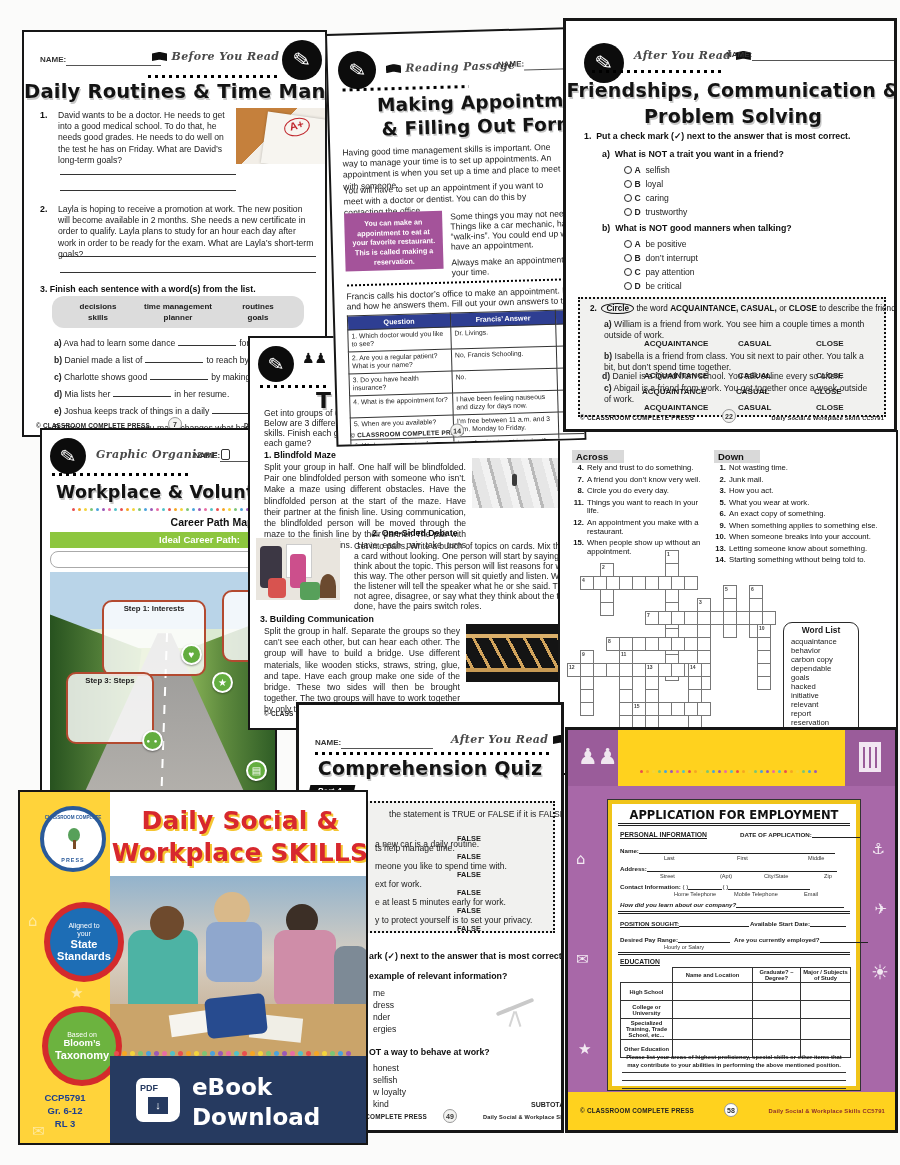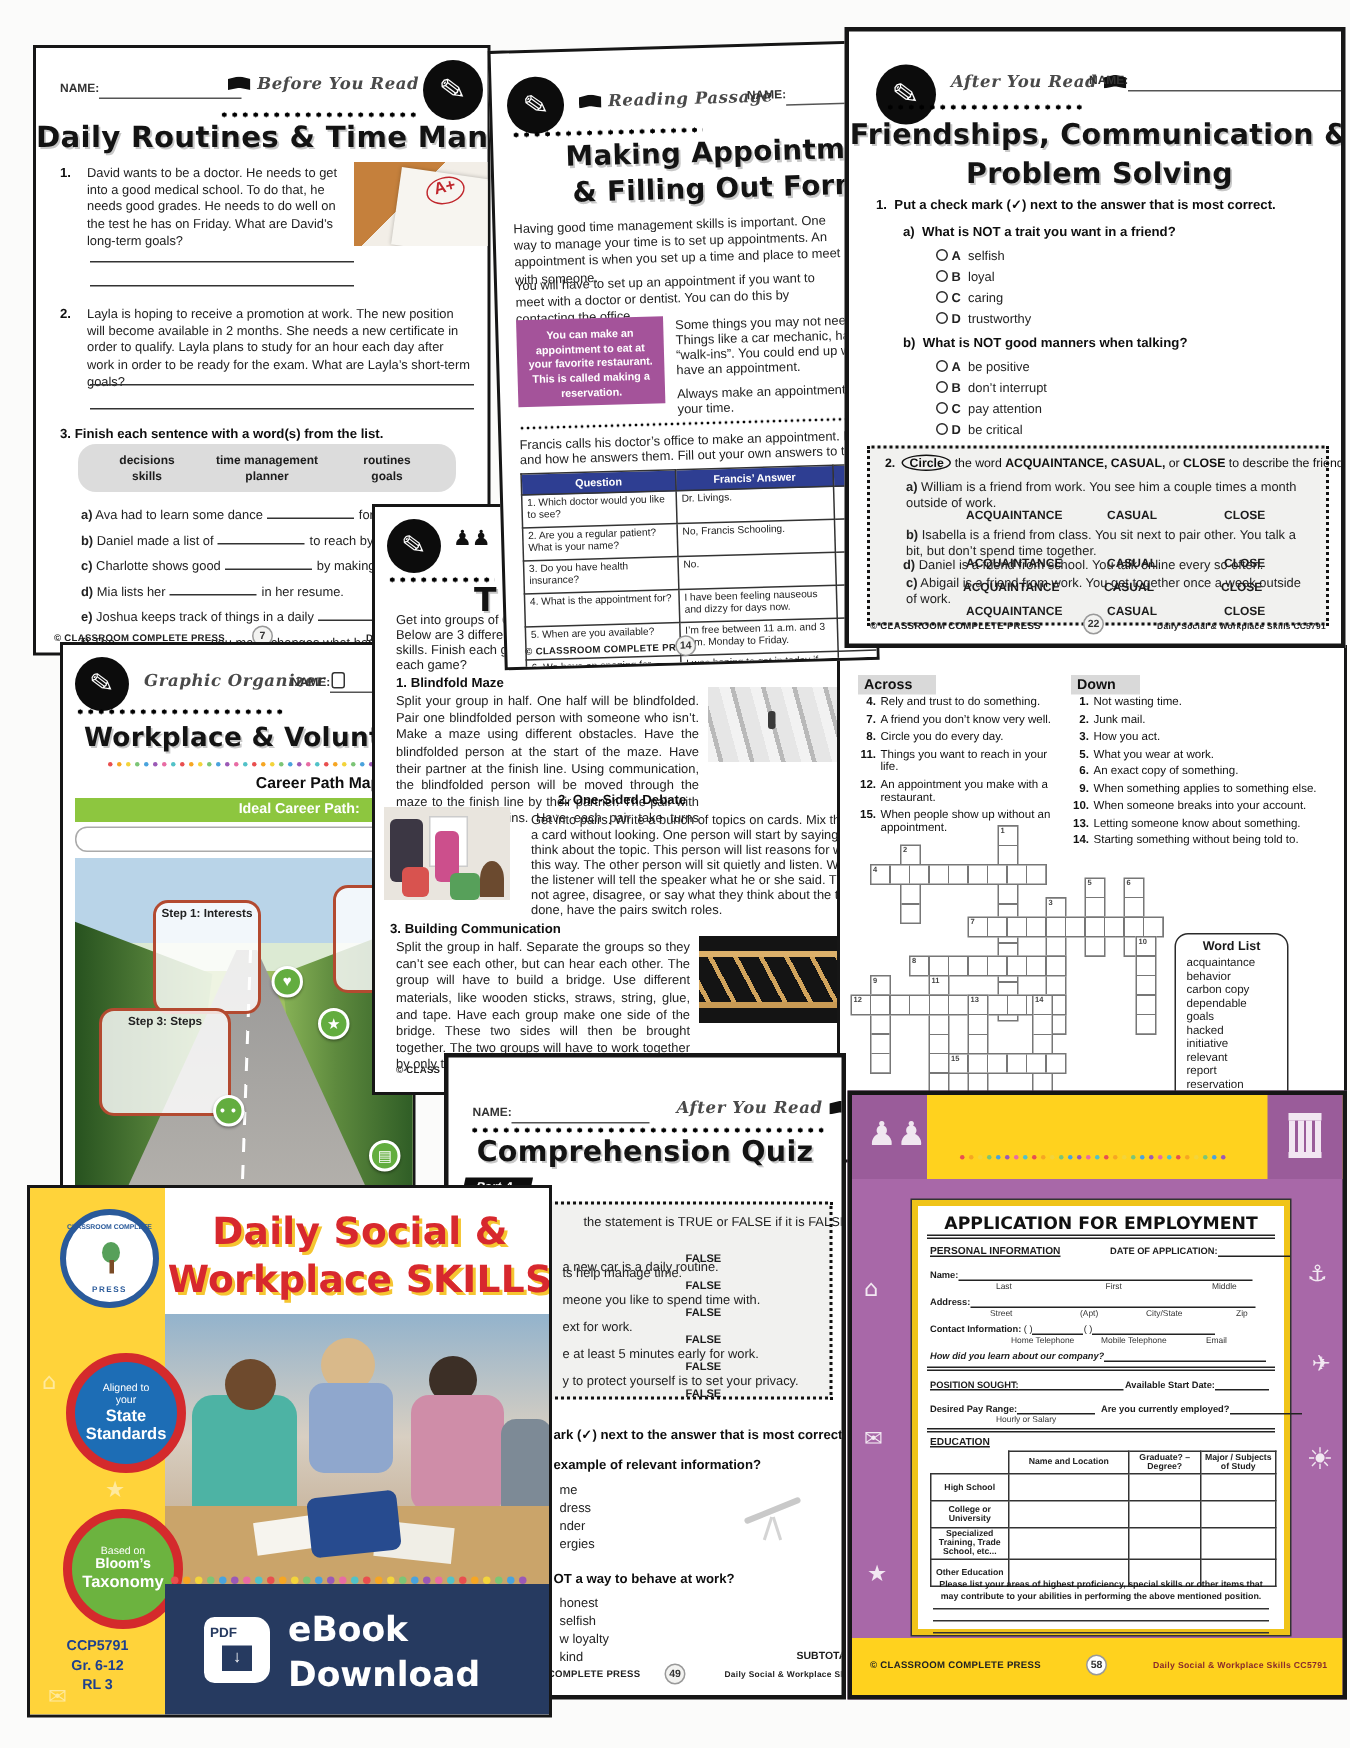--- a/index.html
+++ b/index.html
@@ -140,21 +140,21 @@
       <i style="height: 3px; width: 3px; background: rgb(246, 166, 35);"></i>
     </div>
   <div class="abs qb nw" style="left:100px;top:86px;width:140px;text-align:center;font-size:10.5px">Career Path Map</div>
   <div class="abs" style="left:8px;top:102px;width:229px;height:16px;background:#8dc63f;color:#fff;font-weight:bold;font-size:9.5px;text-align:center;line-height:16px;padding-left:70px"><span>Ideal Career Path:</span></div>
   <div class="abs" style="left:8px;top:121px;width:229px;height:17px;background:#fff;border:1px solid #aaa;border-radius:8px"></div>
   <div class="abs" style="left:8px;top:142px;width:229px;height:236px;overflow:hidden;background:linear-gradient(#b9d4e8 0 24%,#dcead3 24% 32%,#9fbf62 32%)">
     <div class="abs" style="left:0;top:18%;width:40%;height:82%;background:linear-gradient(90deg,#27521f,#55813a 60%,#7fae4d);clip-path:polygon(0 0,100% 18%,78% 100%,0 100%)"></div>
     <div class="abs" style="right:0;top:18%;width:40%;height:82%;background:linear-gradient(270deg,#2c5a24,#5e8a3e 60%,#89b457);clip-path:polygon(100% 0,0 18%,22% 100%,100% 100%)"></div>
     <div class="abs" style="left:0;top:0;width:100%;height:100%;background:linear-gradient(#8f8f8f,#b5b2ad);clip-path:polygon(47% 26%,53% 26%,88% 100%,12% 100%)"></div>
     <div class="abs" style="left:49.4%;top:26%;width:2px;height:74%;background:repeating-linear-gradient(#fff 0 9px,transparent 9px 18px);transform:rotate(2deg)"></div>
-    <div class="stepbox" style="left:52px;top:28px;width:72px;height:76px">
+    <div class="stepbox" style="left:52px;top:28px;width:104px;height:76px">
         <span>Step 1: Interests</span>
       </div>
     <div class="stepbox" style="left:172px;top:18px;width:70px;height:72px">
         <span>Step</span>
       </div>
     <div class="stepbox" style="left:16px;top:100px;width:88px;height:72px">
         <span>Step 3: Steps</span>
       </div>
     <div class="pin" style="left:131px;top:72px">♥</div>
     <div class="pin" style="left:162px;top:100px">★</div>

